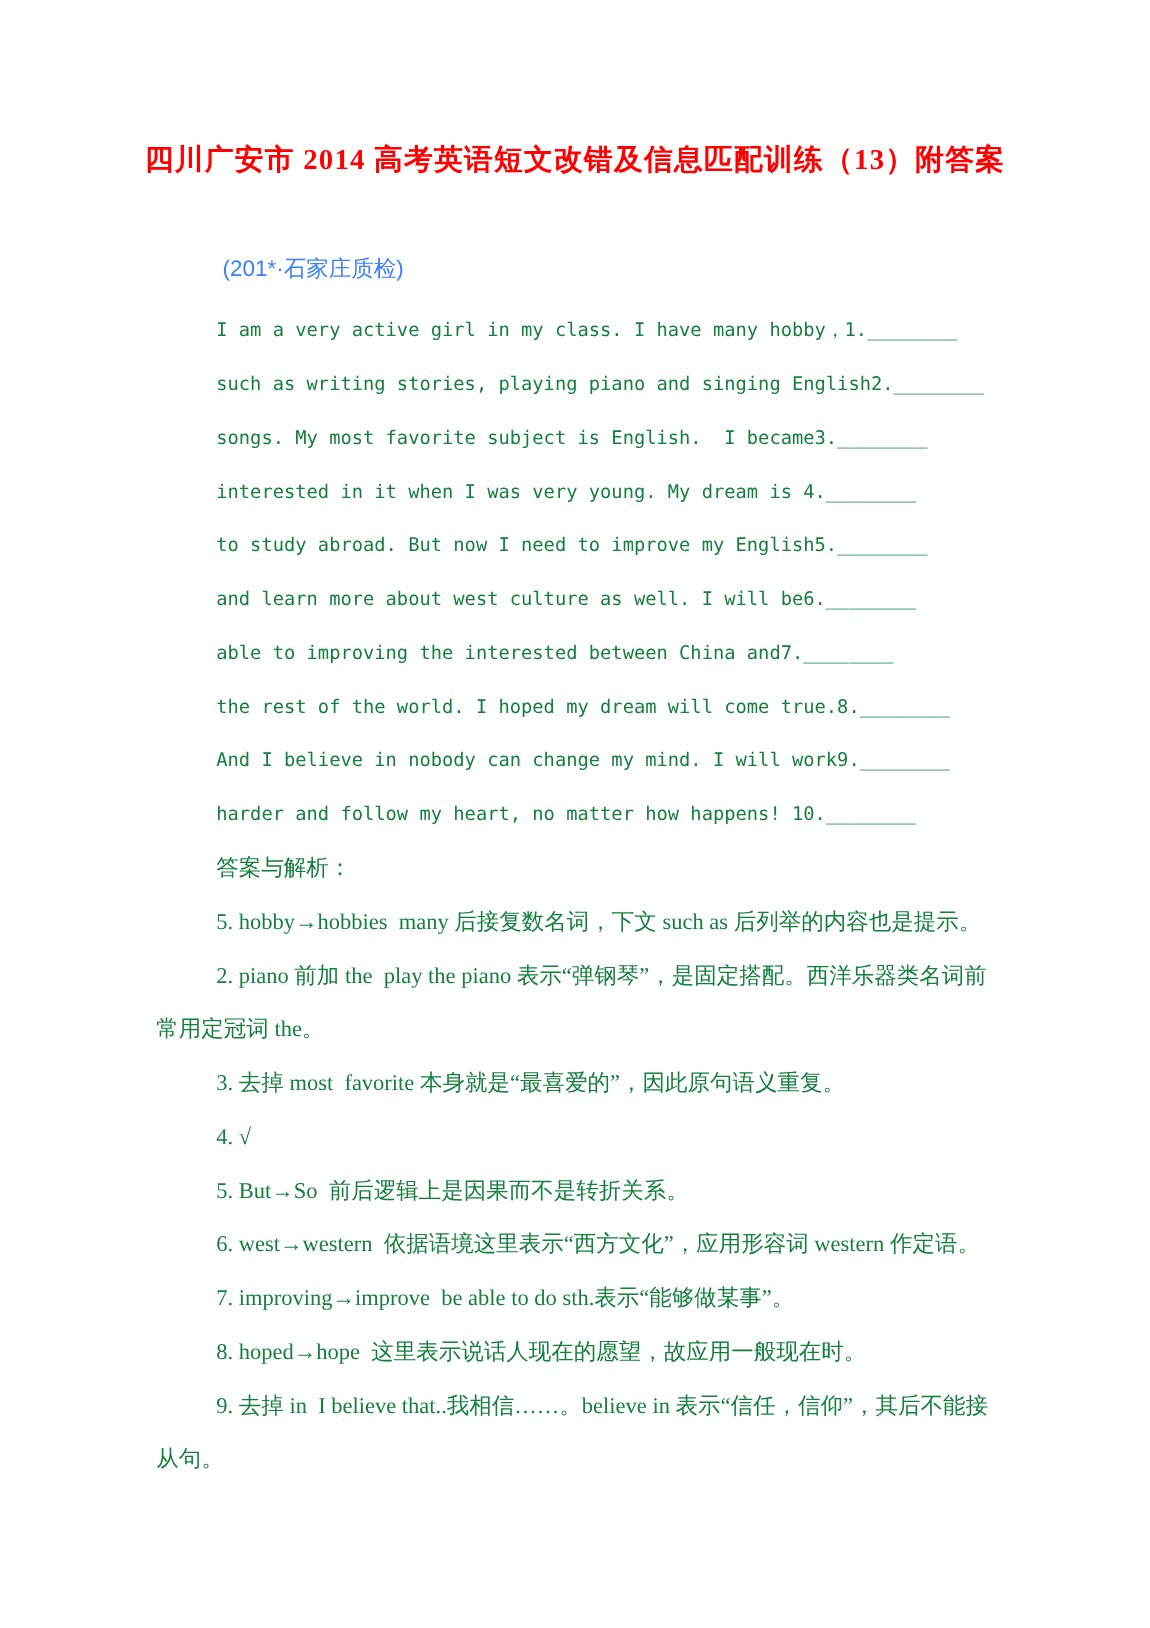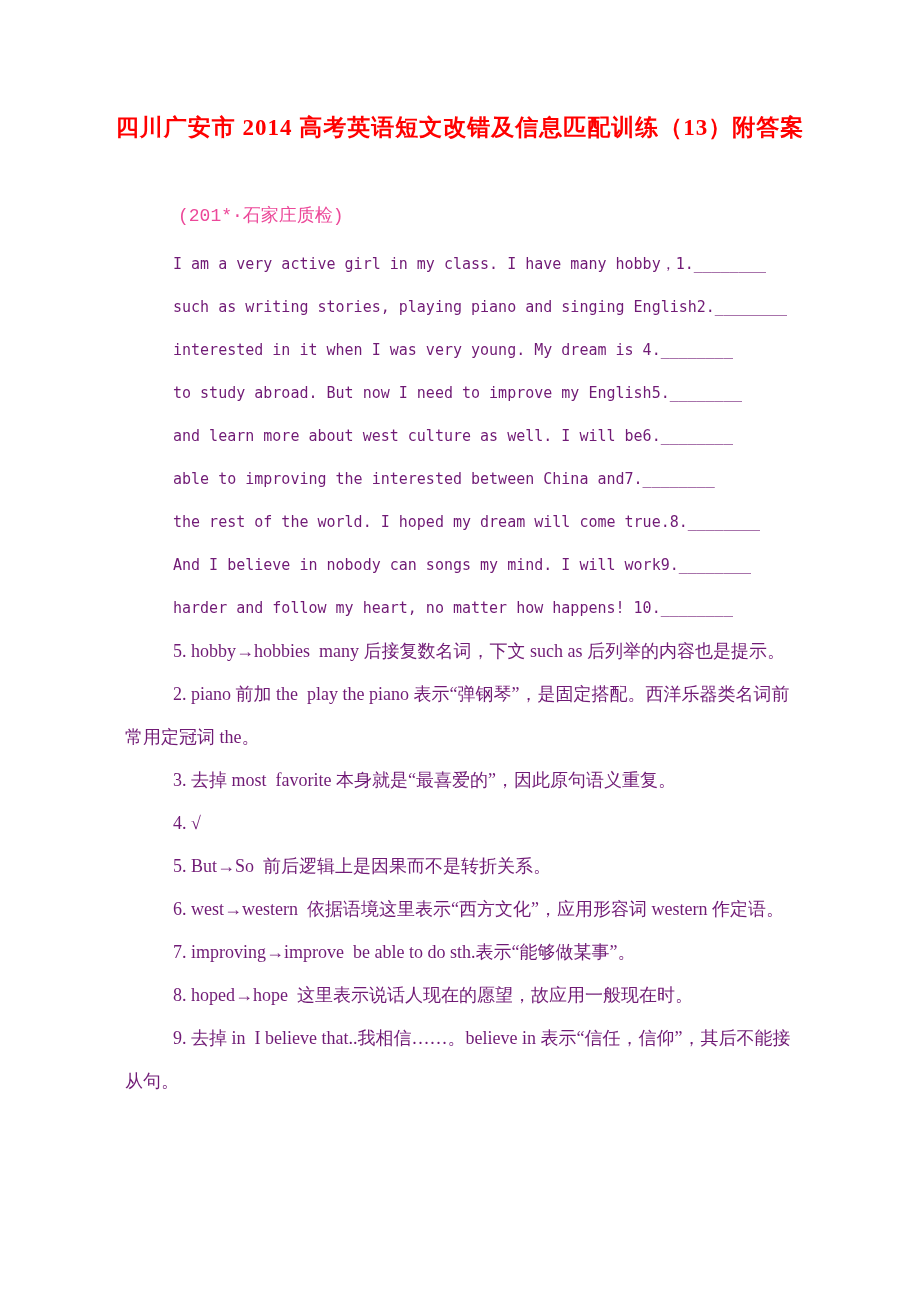--- a/index.html
+++ b/index.html
@@ -26,35 +26,35 @@
     font-weight: bold;
     font-size: 23px;
     letter-spacing: 1px;
     color: #ff0000;
   }
   .source-note {
     position: absolute;
     top: 203px;
     left: 178px;
     margin: 0;
-    font-family: Liberation Mono, monospace;
+    font-family: Liberation Sans, sans-serif;
     font-size: 18px;
-    color: #ec4899;
+    color: #3b82f6;
   }
   .content {
     position: absolute;
     top: 243px;
     left: 125px;
     width: 672px;
   }
   .content p {
     margin: 0;
     line-height: 43px;
     text-indent: 48px;
-    color: #701a75;
+    color: #15803d;
   }
   .passage-line {
     font-family: "DejaVu Sans Mono", "Liberation Mono", monospace;
     font-size: 15px;
     white-space: pre-wrap;
   }
   .answers-heading,
   .answer-item {
     font-family: "Liberation Serif", "DejaVu Serif", serif;
     font-size: 18px;
@@ -68,29 +68,31 @@
 
   <h1 class="doc-title">四川广安市 2014 高考英语短文改错及信息匹配训练（13）附答案</h1>
 
   <p class="source-note">(201*·石家庄质检)</p>
 
   <div class="content">
 
     <div>
       <p class="passage-line">I am a very active girl in my class. I have many hobby，1.________</p>
       <p class="passage-line">such as writing stories, playing piano and singing English2.________</p>
+      <p class="passage-line">songs. My most favorite subject is English.  I became3.________</p>
       <p class="passage-line">interested in it when I was very young. My dream is 4.________</p>
       <p class="passage-line">to study abroad. But now I need to improve my English5.________</p>
       <p class="passage-line">and learn more about west culture as well. I will be6.________</p>
       <p class="passage-line">able to improving the interested between China and7.________</p>
       <p class="passage-line">the rest of the world. I hoped my dream will come true.8.________</p>
-      <p class="passage-line">And I believe in nobody can songs my mind. I will work9.________</p>
+      <p class="passage-line">And I believe in nobody can change my mind. I will work9.________</p>
       <p class="passage-line">harder and follow my heart, no matter how happens! 10.________</p>
     </div>
 
+    <p class="answers-heading">答案与解析：</p>
 
     <div>
       <p class="answer-item">5. hobby→hobbies  many 后接复数名词，下文 such as 后列举的内容也是提示。</p>
       <p class="answer-item">2. piano 前加 the  play the piano 表示“弹钢琴”，是固定搭配。西洋乐器类名词前常用定冠词 the。</p>
       <p class="answer-item">3. 去掉 most  favorite 本身就是“最喜爱的”，因此原句语义重复。</p>
       <p class="answer-item">4. √</p>
       <p class="answer-item">5. But→So  前后逻辑上是因果而不是转折关系。</p>
       <p class="answer-item">6. west→western  依据语境这里表示“西方文化”，应用形容词 western 作定语。</p>
       <p class="answer-item">7. improving→improve  be able to do sth.表示“能够做某事”。</p>
       <p class="answer-item">8. hoped→hope  这里表示说话人现在的愿望，故应用一般现在时。</p>

